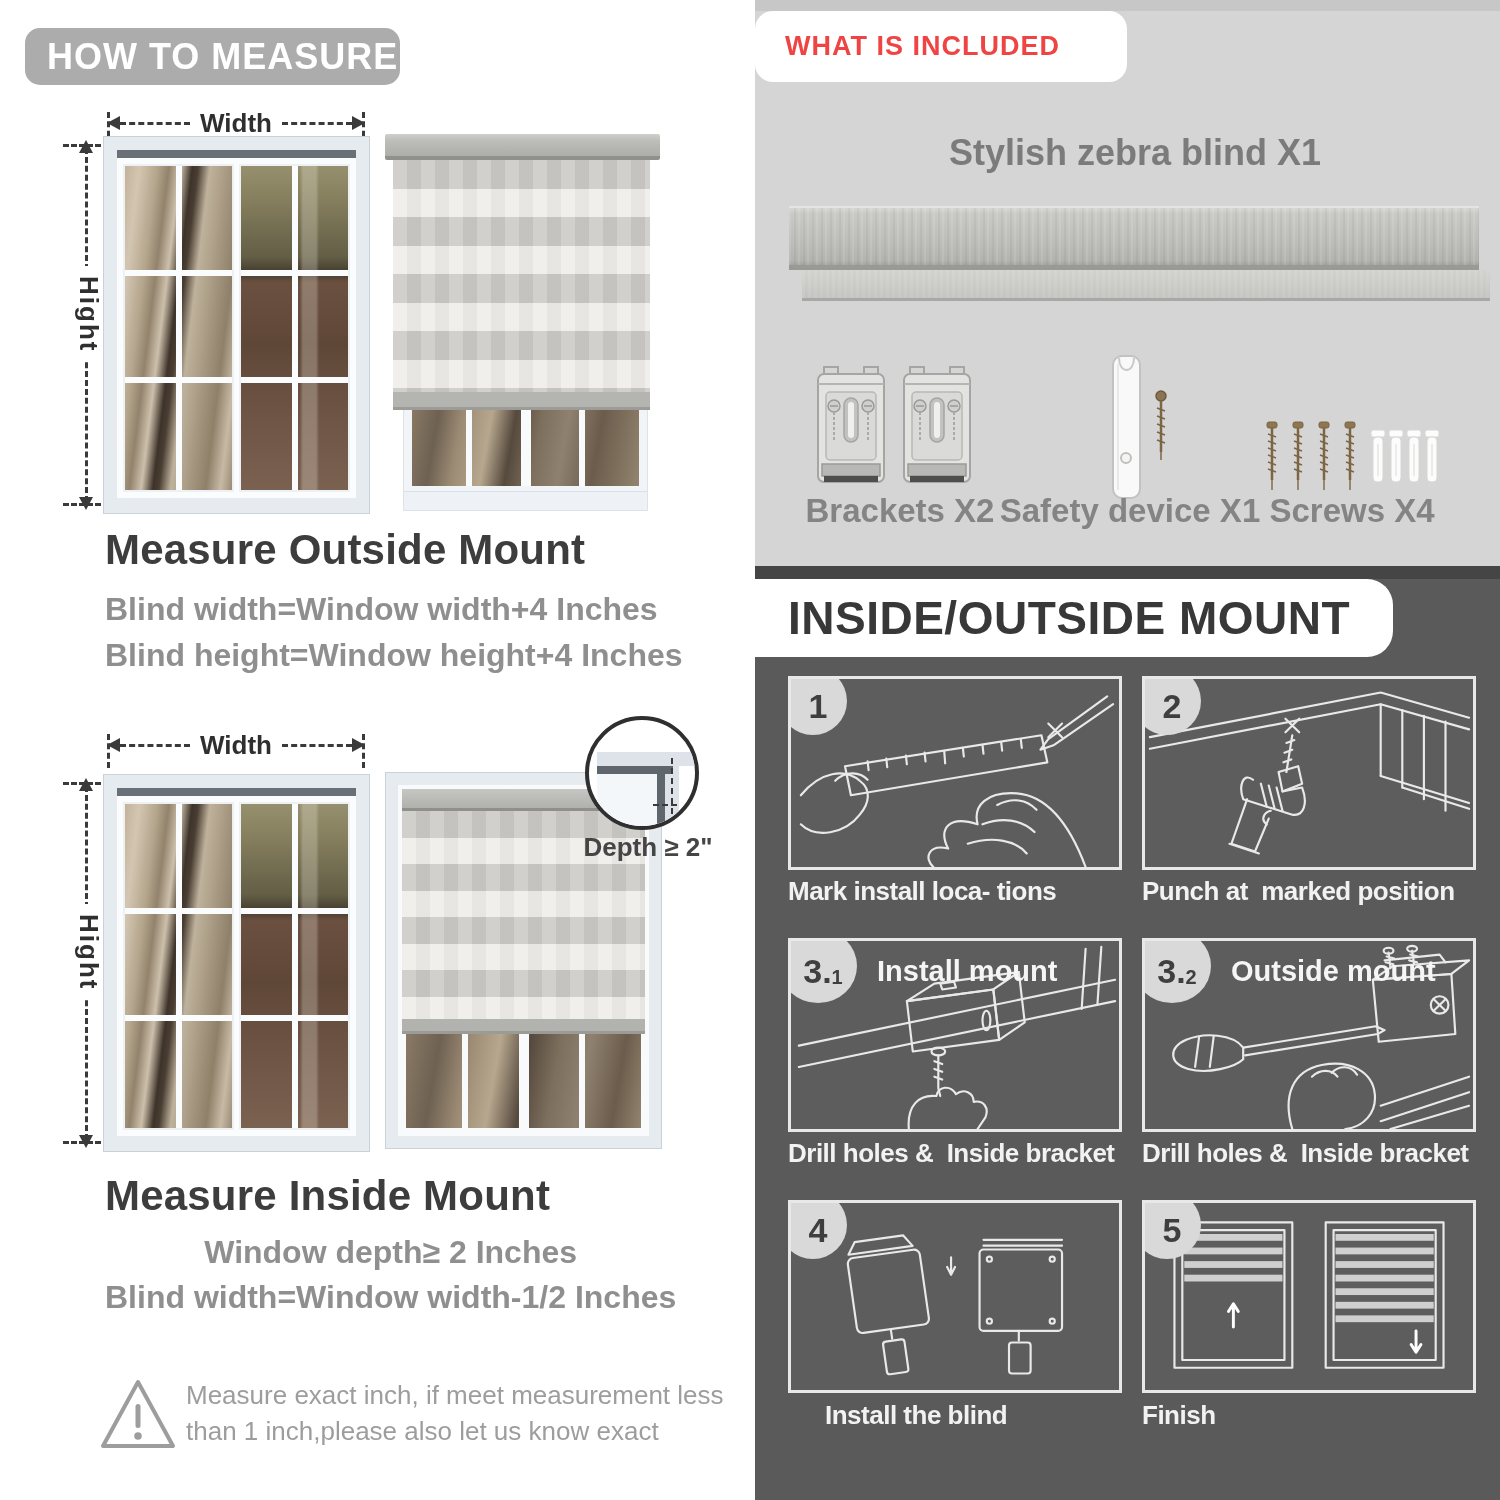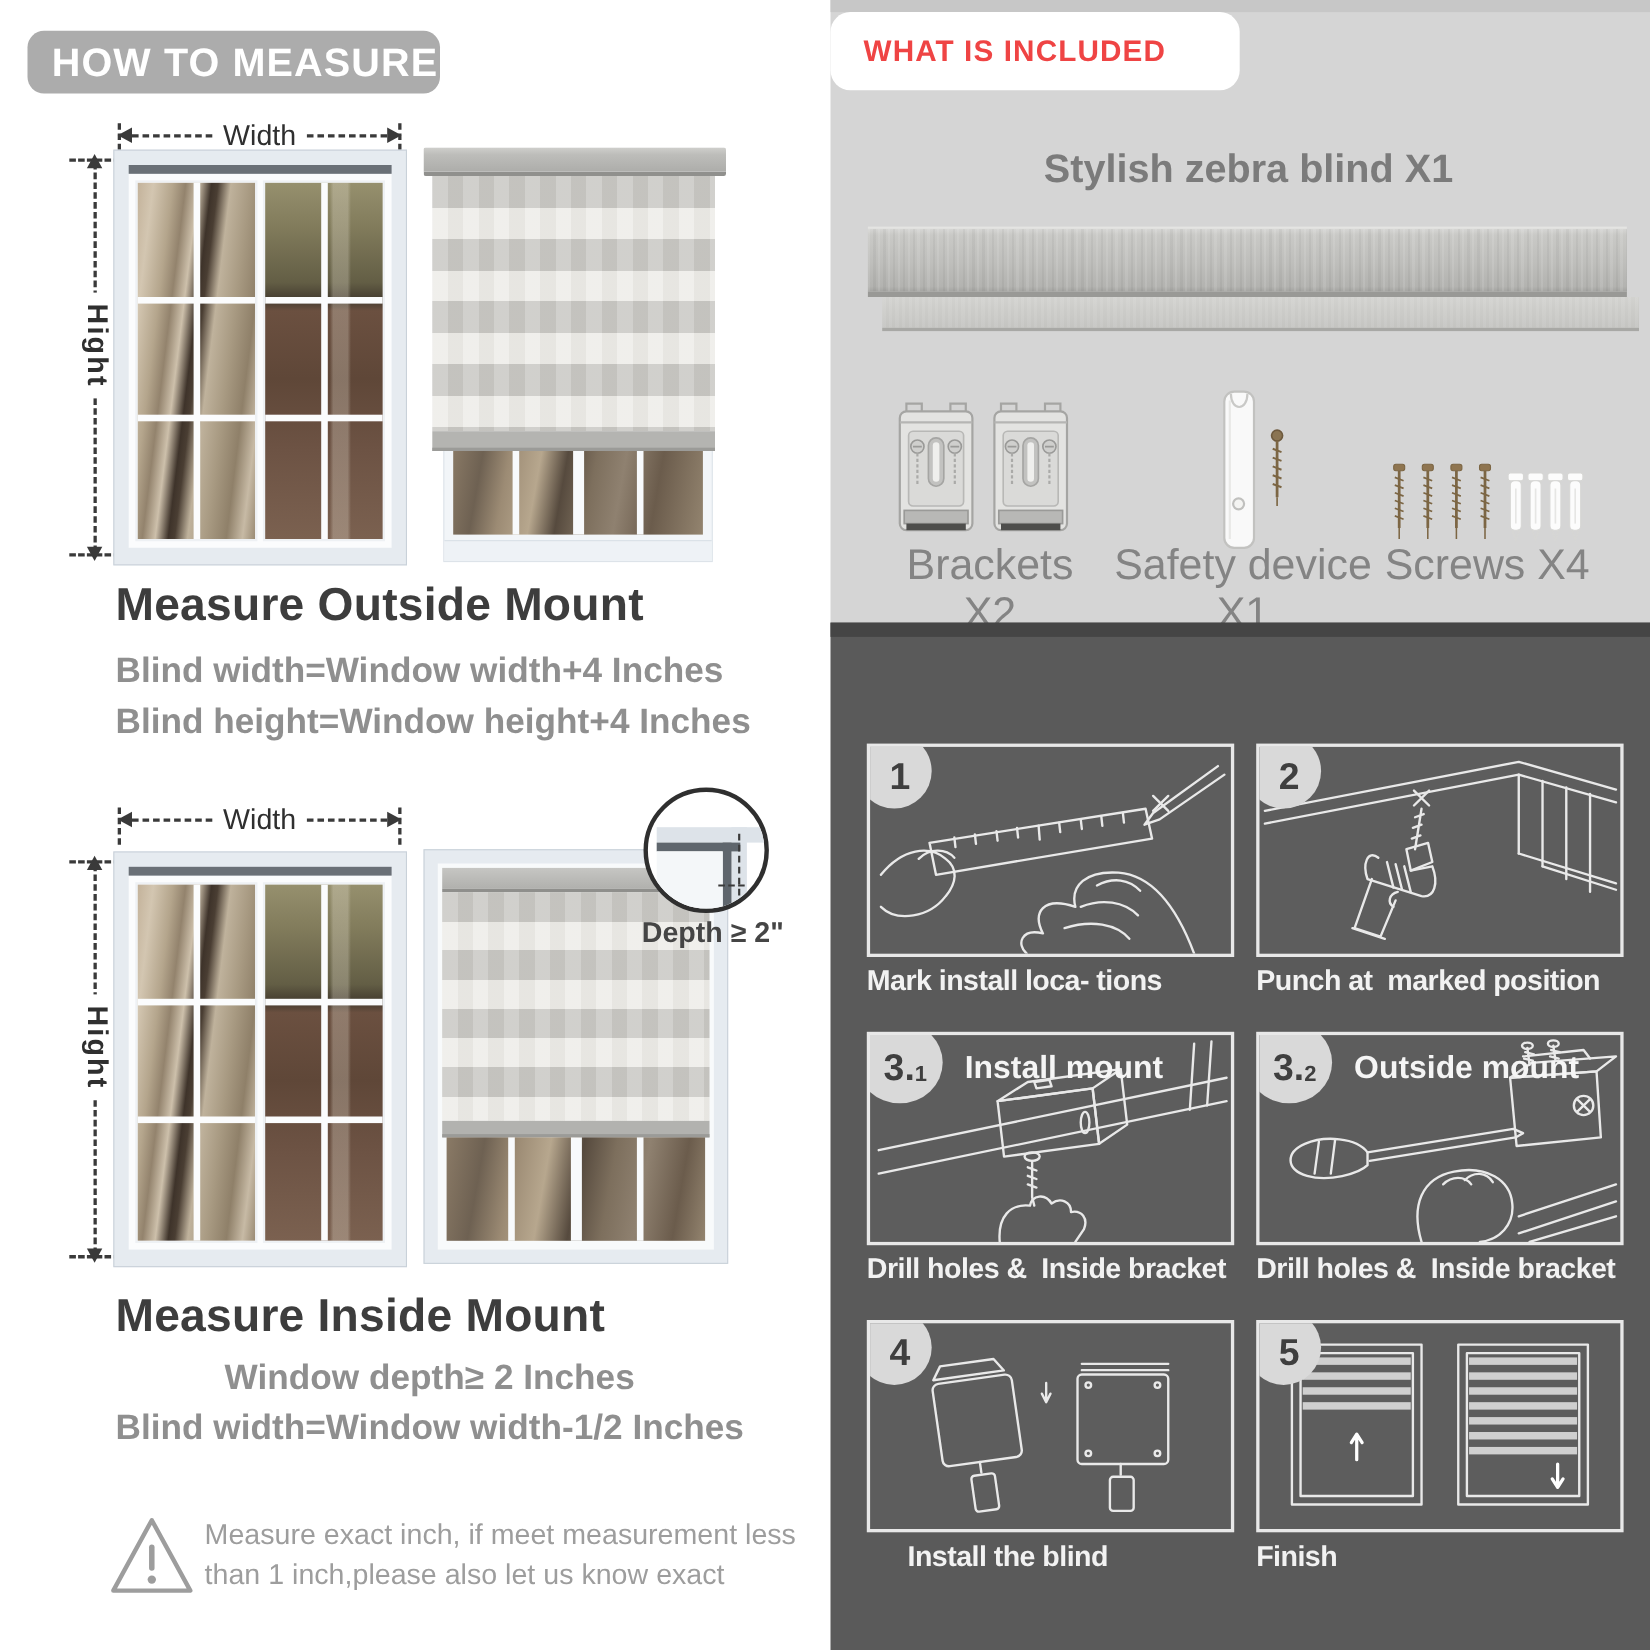--- a/index.html
+++ b/index.html
@@ -8,21 +8,21 @@
   .abs{position:absolute;}
 
   
   .hdr-gray{position:absolute;left:25px;top:28px;width:375px;height:57px;background:#acacac;
             border-radius:15px;display:flex;align-items:center;padding-left:22px;box-sizing:border-box;}
   .hdr-gray span{color:#ffffff;font-size:36px;font-weight:800;letter-spacing:1px;}
 
   
   .warrow{position:absolute;display:flex;align-items:center;height:30px;}
   .warrow .dashline{flex:1;border-top:3px dashed #3a3a3a;height:0;}
-  .warrow .wlabel{font-size:26px;font-weight:400;color:#2f2f2f;padding:0 10px;text-align:right;}
+  .warrow .wlabel{font-size:26px;font-weight:700;color:#2f2f2f;padding:0 10px;text-align:right;}
   .ahead{width:0;height:0;}
   .ahead.left{border-top:7px solid transparent;border-bottom:7px solid transparent;border-right:13px solid #3a3a3a;}
   .ahead.right{border-top:7px solid transparent;border-bottom:7px solid transparent;border-left:13px solid #3a3a3a;}
   .warrow .vtick{position:absolute;top:4px;height:34px;width:0;border-left:3px dashed #3a3a3a;}
   .warrow .vtick.l{left:0;} .warrow .vtick.r{right:0;}
 
   
   .harrow{position:absolute;width:30px;}
   .harrow .hline{position:absolute;left:13px;top:8px;bottom:8px;width:0;border-left:3px dashed #3a3a3a;}
   .harrow .up{position:absolute;left:7px;top:0;border-left:7px solid transparent;border-right:7px solid transparent;border-bottom:13px solid #3a3a3a;}
@@ -98,21 +98,21 @@
   .hdr-white span{color:#ef4444;font-size:27px;font-weight:800;letter-spacing:1px;}
   .stylish-label{position:absolute;left:855px;top:132px;width:560px;text-align:center;
                  color:#7b7b7b;font-size:36px;font-weight:700;}
   .bar-main{position:absolute;left:789px;top:206px;width:690px;height:64px;
             background:repeating-linear-gradient(90deg,rgba(255,255,255,.10) 0 2px,transparent 2px 5px,rgba(0,0,0,.04) 5px 7px,transparent 7px 9px),
                        linear-gradient(180deg,#d6d6d4 0%,#c9c9c6 10%,#bebebb 55%,#b3b3b0 92%,#a4a4a1 100%);
             border-top:2px solid #e4e4e2;border-bottom:5px solid #999996;box-sizing:border-box;}
   .bar-under{position:absolute;left:802px;top:270px;width:688px;height:31px;
              background:repeating-linear-gradient(90deg,rgba(255,255,255,.08) 0 3px,transparent 3px 6px),
                         linear-gradient(180deg,#d2d2cf,#c4c4c1);border-bottom:3px solid #a8a8a5;box-sizing:border-box;}
-  .inc-label{position:absolute;top:492px;text-align:center;color:#848484;font-size:39px;font-weight:400;}
+  .inc-label{position:absolute;top:492px;text-align:center;color:#848484;font-size:33px;font-weight:700;}
 
   .mount-panel{position:absolute;left:755px;top:566px;width:745px;height:934px;background:#5a5a5a;}
   .mount-topstrip{position:absolute;left:755px;top:566px;width:745px;height:13px;background:#454545;}
   .band-white{position:absolute;left:755px;top:579px;width:638px;height:78px;background:#ffffff;
               border-radius:0 26px 26px 0;display:flex;align-items:center;padding-left:33px;box-sizing:border-box;}
   .band-white span{color:#383838;font-size:46px;font-weight:800;letter-spacing:0.5px;}
 
   .step{position:absolute;width:334px;height:194px;border:3px solid #e8e8e8;background:#5d5d5d;
         box-sizing:border-box;overflow:hidden;}
   .num-circle{position:absolute;left:-12px;top:-12px;width:68px;height:68px;border-radius:50%;background:#d9d9d9;
@@ -374,20 +374,23 @@
         </g>
     </g>
   </svg>
 
   <div class="inc-label" style="left:800px;width:200px;">Brackets X2</div>
   <div class="inc-label" style="left:990px;width:280px;">Safety device X1</div>
   <div class="inc-label" style="left:1252px;width:200px;">Screws X4</div>
 
   <div class="mount-panel"></div>
   <div class="mount-topstrip"></div>
+  <div class="band-white">
+    <span>INSIDE/OUTSIDE MOUNT</span>
+  </div>
 
   <div class="step" style="left:788px;top:676px;">
     <svg class="step-ill" viewBox="0 0 334 194" preserveAspectRatio="none">
       <path class="ln" d="M10 120 C30 95 55 92 70 105 C82 114 80 128 70 140 C55 160 25 165 10 150"></path>
       <path class="ln" d="M45 105 C55 95 70 95 78 104"></path>
       <path class="ln" d="M55 90 L255 58 L261 86 L61 120 Z"></path>
       <path class="ln" d="M78 85 l1 9 M97 82 l1 9 M117 79 l1 9 M136 76 l1 9 M156 74 l1 13 M175 71 l1 9 M195 68 l1 9 M214 65 l1 9 M234 62 l1 9"></path>
       <path class="ln" d="M262 46 l14 14 M276 46 l-14 14"></path>
       <path class="ln" d="M322 18 L262 62 M328 26 L268 68 M262 62 L254 73 L268 68"></path>
       <path class="ln" d="M300 194 C280 140 255 120 230 118 C200 116 185 130 190 150 C160 140 150 155 160 175 C140 170 135 185 145 194"></path>

